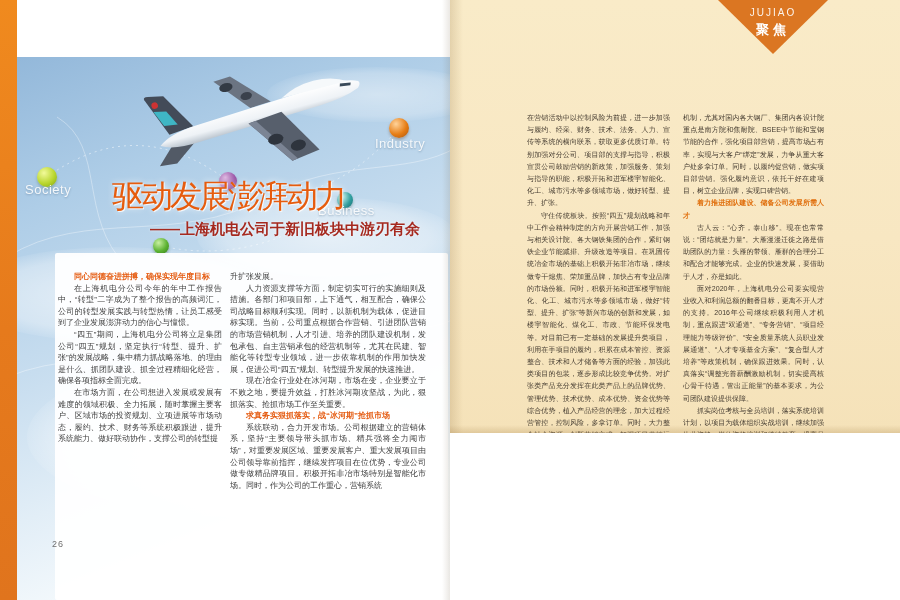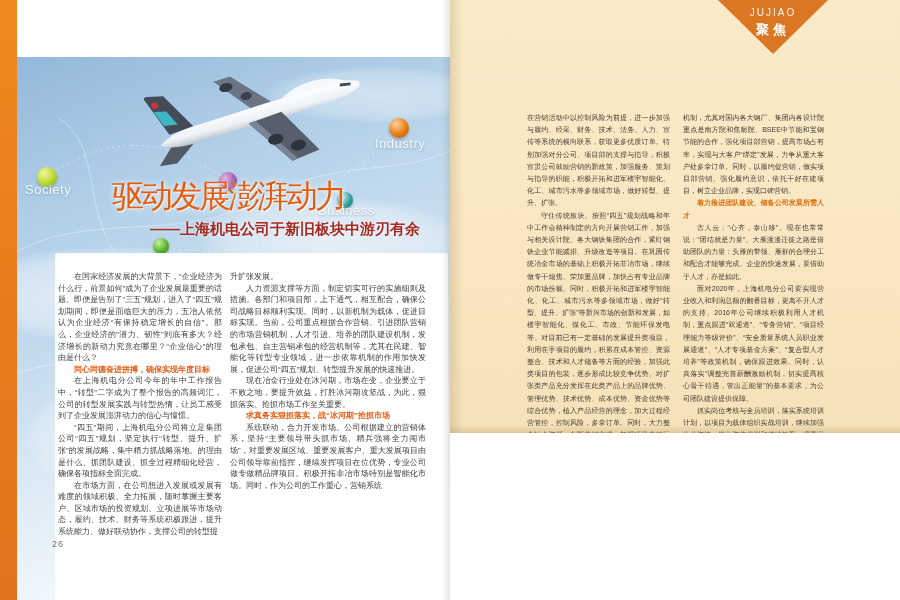--- a/index.html
+++ b/index.html
@@ -127,21 +127,20 @@
       </g>
     </svg>
   </div>
 
   <div class="article-title">驱动发展澎湃动力</div>
   <div class="article-subtitle">——上海机电公司于新旧板块中游刃有余</div>
 
   <div class="text-panel"></div>
   <div class="lp-cols">
     <div class="lp-col lp-col-1">
-        <p class="para t-body">在国家经济发展的大背景下，“企业经济为什么行，前景如何”成为了企业发展最重要的话题。即便是告别了“三五”规划，进入了“四五”规划期间，即便是面临巨大的压力，五冶人依然认为企业经济“有保持稳定增长的自信”。那么，企业经济的“潜力、韧性”到底有多大？经济增长的新动力究竟在哪里？“企业信心”的理由是什么？</p>
         <p class="para t-head">同心同德奋进拼搏，确保实现年度目标</p>
         <p class="para t-body">在上海机电分公司今年的年中工作报告中，“转型”二字成为了整个报告的高频词汇，公司的转型发展实践与转型热情，让员工感受到了企业发展澎湃动力的信心与憧憬。</p>
         <p class="para t-body">“四五”期间，上海机电分公司将立足集团公司“四五”规划，坚定执行“转型、提升、扩张”的发展战略，集中精力抓战略落地、的理由是什么、抓团队建设、抓全过程精细化经营，确保各项指标全面完成。</p>
         <p class="para t-body">在市场方面，在公司想进入发展或发展有难度的领域积极、全力拓展，随时掌握主要客户、区域市场的投资规划、立项进展等市场动态，履约、技术、财务等系统积极跟进，提升系统能力、做好联动协作，支撑公司的转型提</p>
       </div>
     <div class="lp-col lp-col-2">
         <p class="para t-cont">升扩张发展。</p>
         <p class="para t-body">人力资源支撑等方面，制定切实可行的实施细则及措施。各部门和项目部，上下通气，相互配合，确保公司战略目标顺利实现。同时，以新机制为载体，促进目标实现。当前，公司重点根据合作营销、引进团队营销的市场营销机制，人才引进、培养的团队建设机制，发包承包、自主营销承包的经营机制等，尤其在民建、智能化等转型专业领域，进一步依靠机制的作用加快发展，促进公司“四五”规划、转型提升发展的快速推进。</p>
         <p class="para t-body">现在冶金行业处在冰河期，市场在变，企业要立于不败之地，要提升效益，打胜冰河期攻坚战，为此，狠抓落实、抢抓市场工作至关重要。</p>
         <p class="para t-head">求真务实狠抓落实，战“冰河期”抢抓市场</p>

